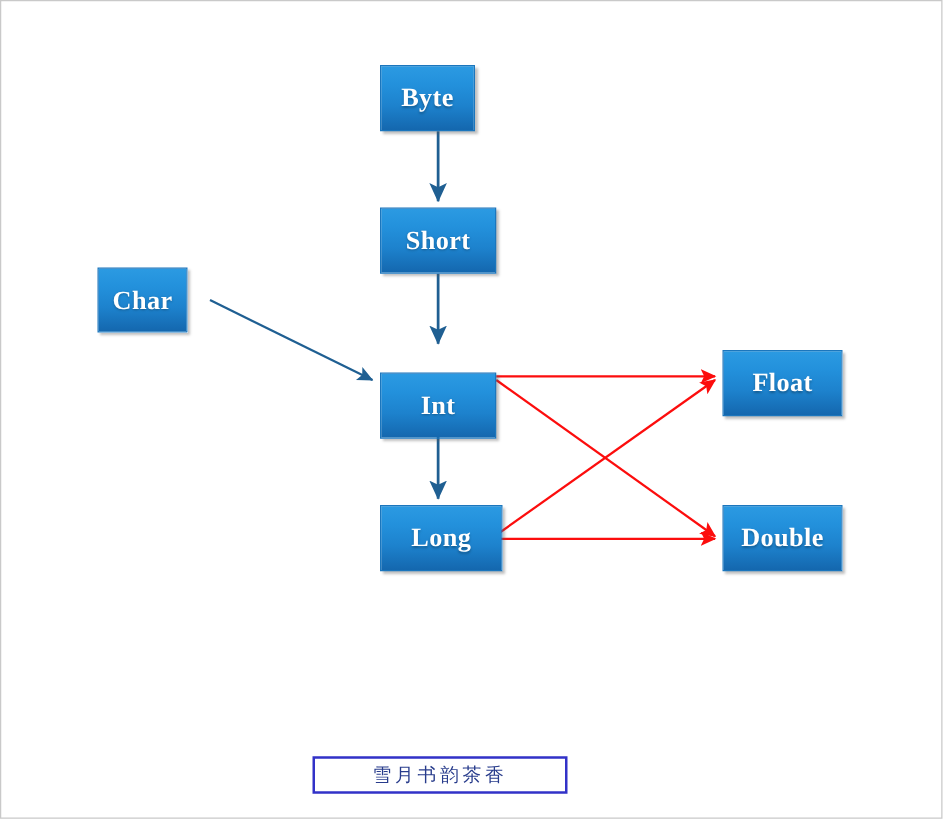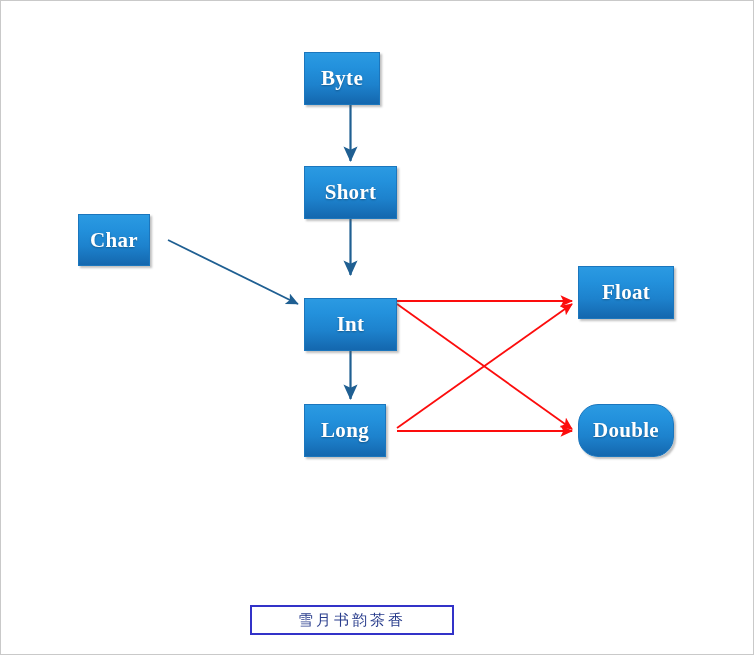--- a/index.html
+++ b/index.html
@@ -112,29 +112,29 @@
   </div>
 
   <div class="node" style="left:77px; top:213px; width:72px; height:52px;">
     <span>Char</span>
   </div>
 
   <div class="node" style="left:303px; top:297px; width:93px; height:53px;">
     <span>Int</span>
   </div>
 
-  <div class="node" style="left:303px; top:403px; width:82px; height:53px;">
+  <div class="node" style="left:303px; top:403px; width:98px; height:53px;">
     <span>Long</span>
   </div>
 
-  <div class="node" style="left:577px; top:265px; width:96px; height:53px;">
+  <div class="node" style="left:577px; top:279px; width:96px; height:53px;">
     <span>Float</span>
   </div>
 
-  <div class="node" style="left:577px; top:403px; width:96px; height:53px;border-radius:20px;">
+  <div class="node" style="left:577px; top:403px; width:96px; height:53px;">
     <span>Double</span>
   </div>
 
   <div id="watermark">
     <span class="wm-text">雪月书韵茶香</span>
   </div>
 
 </div>
 
 </body></html>

